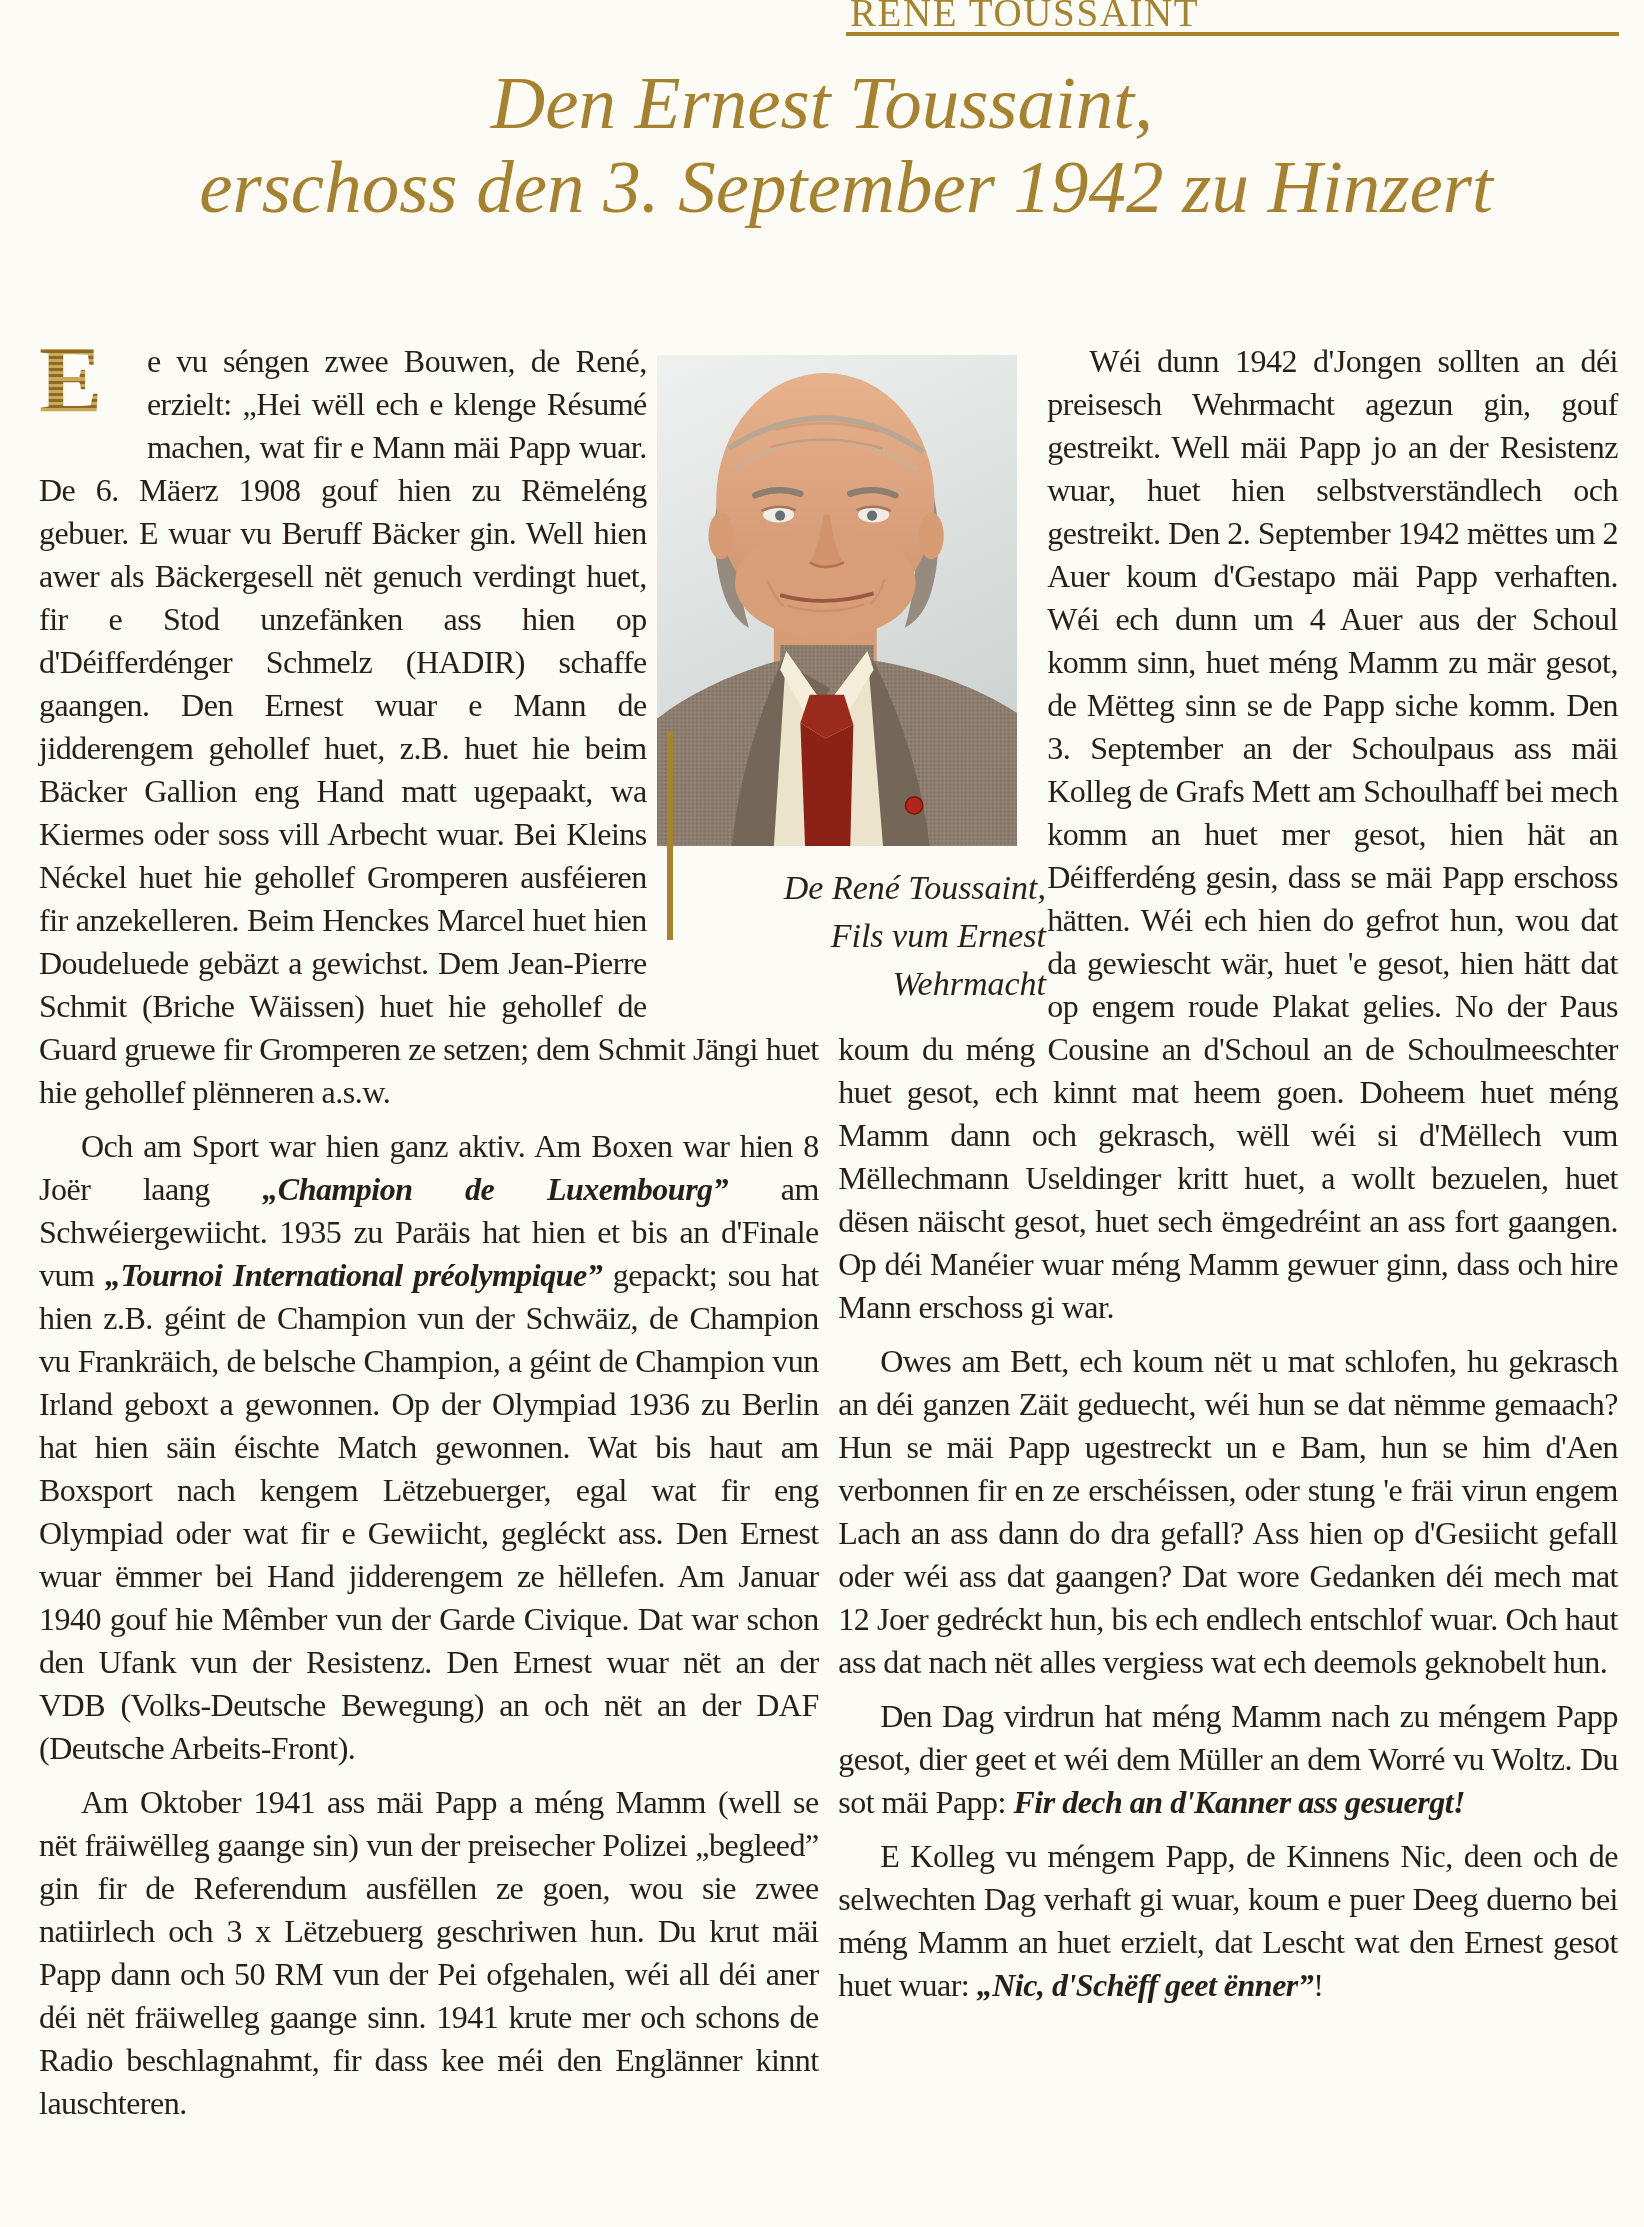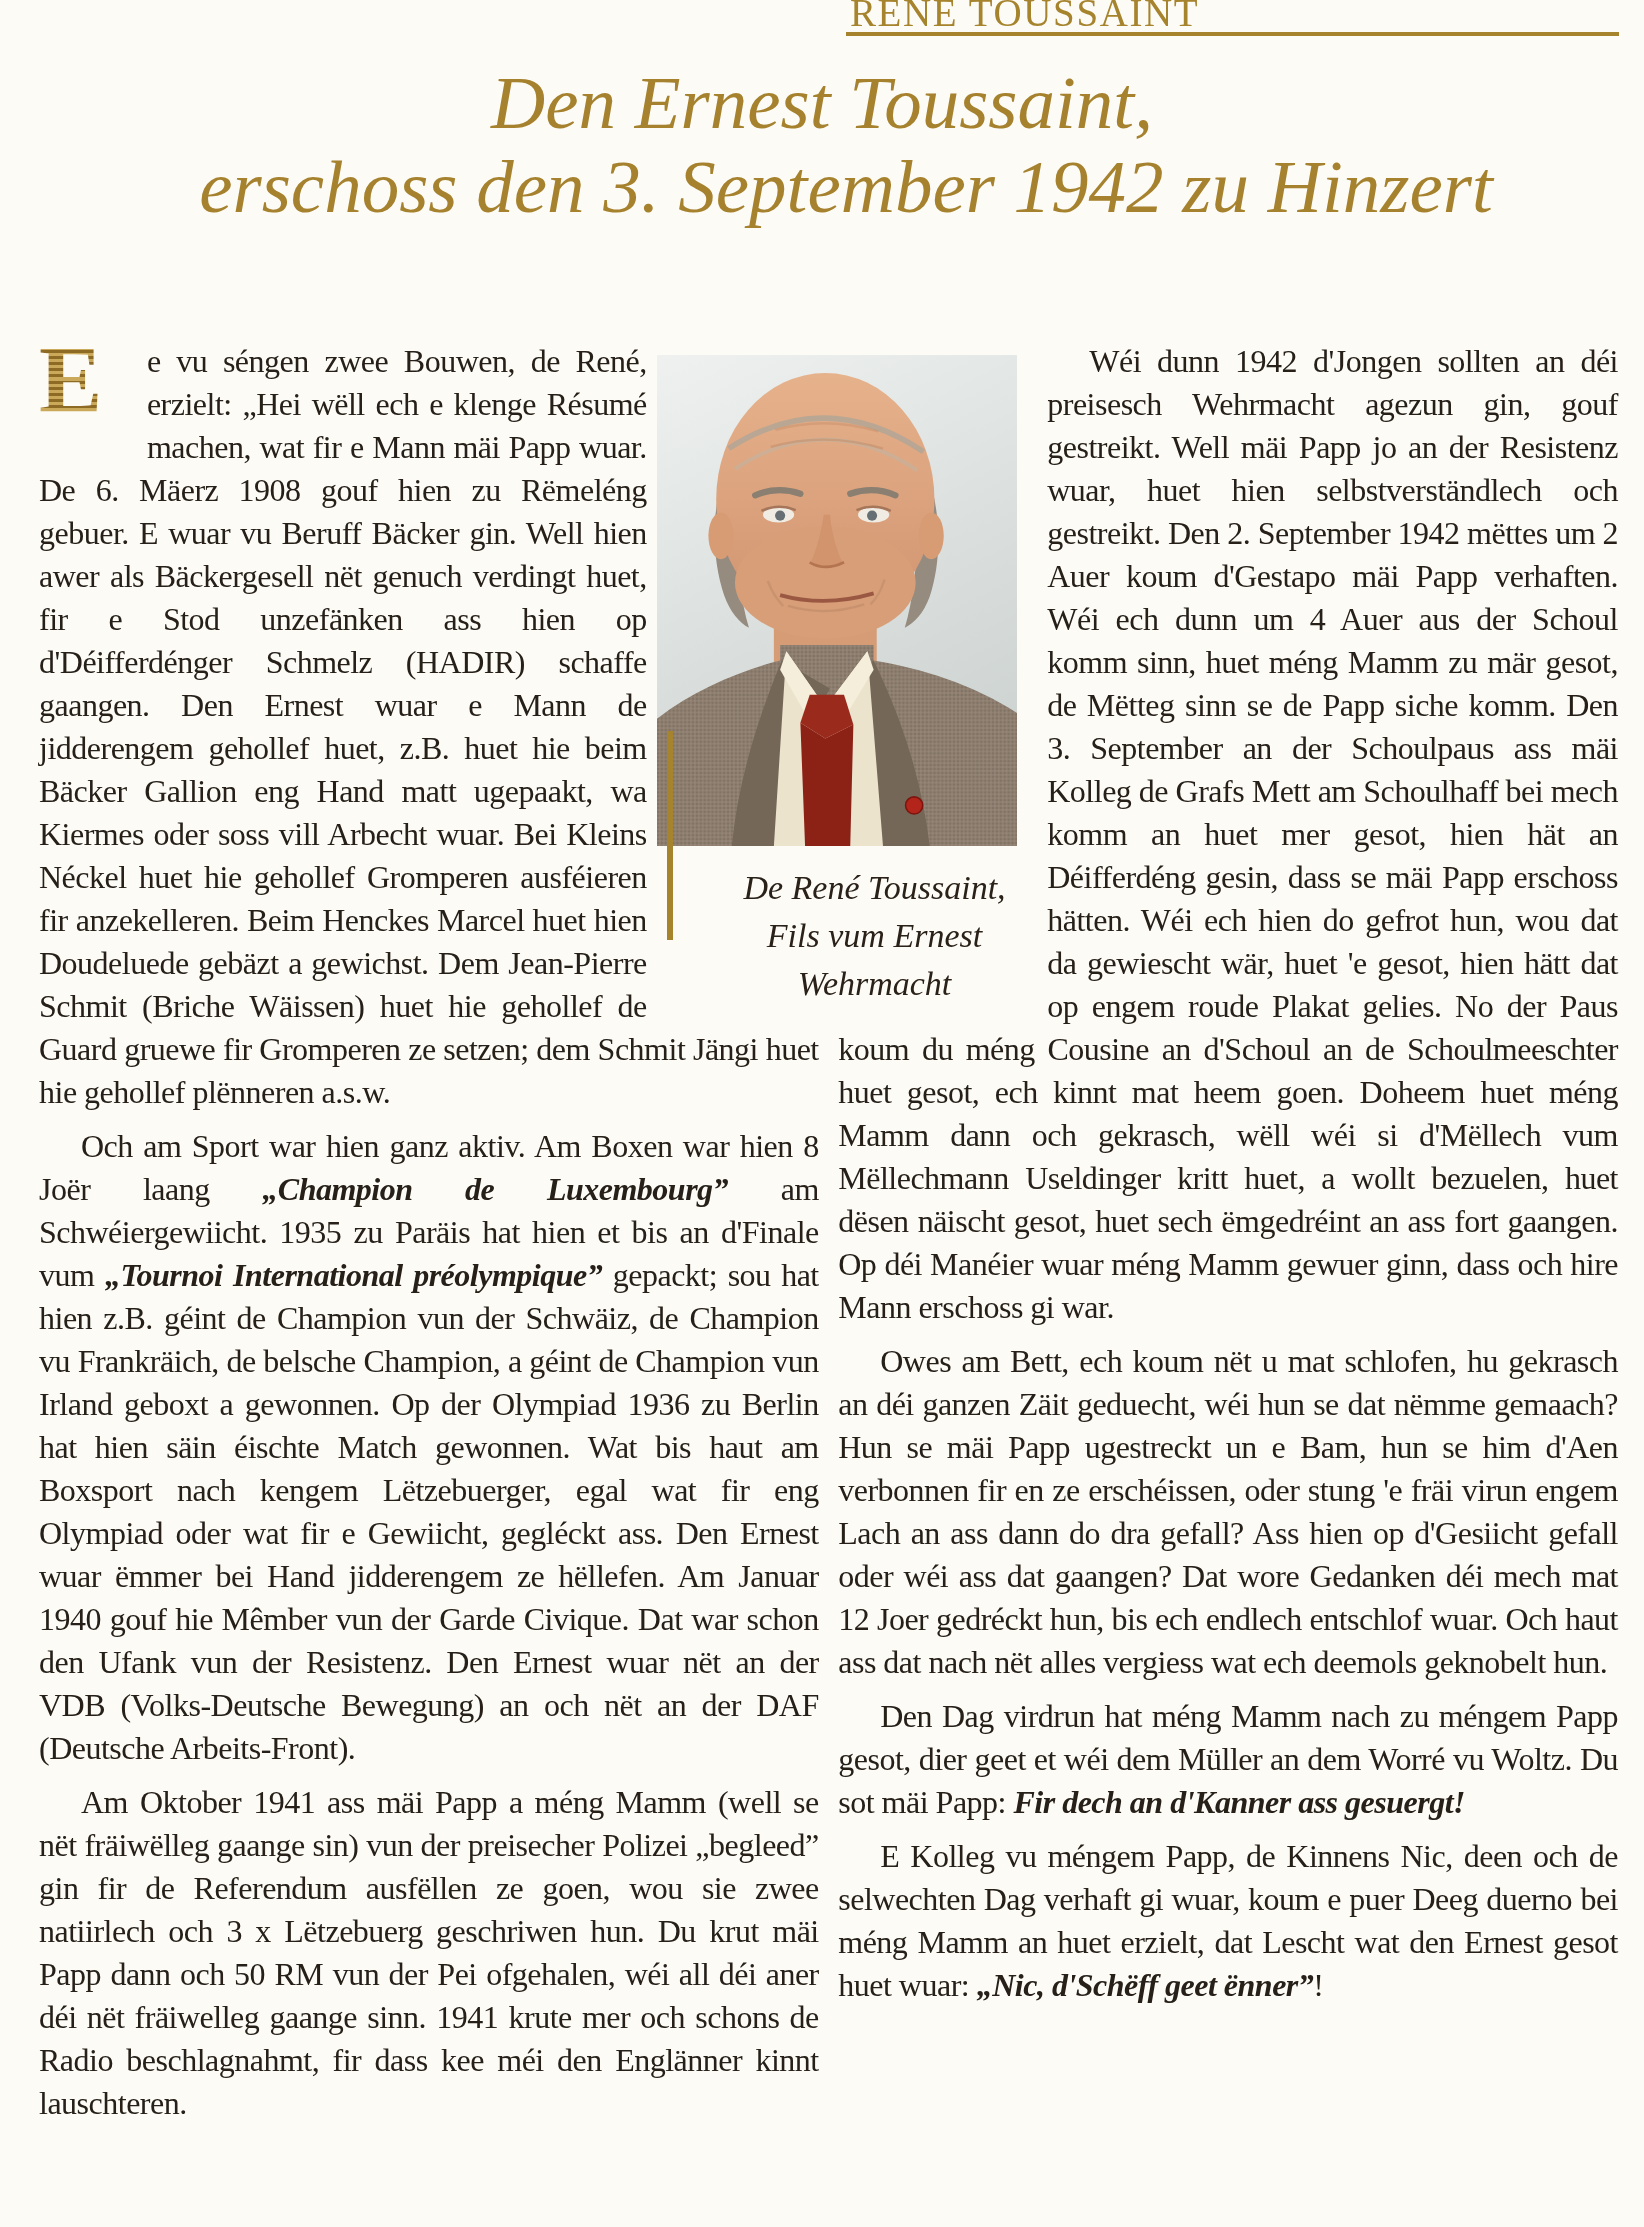--- a/index.html
+++ b/index.html
@@ -61,21 +61,21 @@
     position:absolute;left:657px;top:355px;width:360px;height:491px;margin:0;
   }
   .photo svg{display:block;}
   .caption-bar{
     position:absolute;left:667px;top:731px;width:5.5px;height:209px;
     background:var(--gold,#a6832d);
   }
   .caption{
     position:absolute;left:703px;top:864px;width:343px;margin:0;
     font-style:italic;font-size:34px;line-height:48px;
-    color:#2a2119;text-align:center;letter-spacing:0;
+    color:#2a2119;text-align:right;letter-spacing:0;
   }
   .caption span{display:block;}
 </style>
 </head>
 <body>
 
 <div class="page">
 
   <div class="kicker">RENÉ TOUSSAINT</div>
   <div class="kicker-rule"></div>

